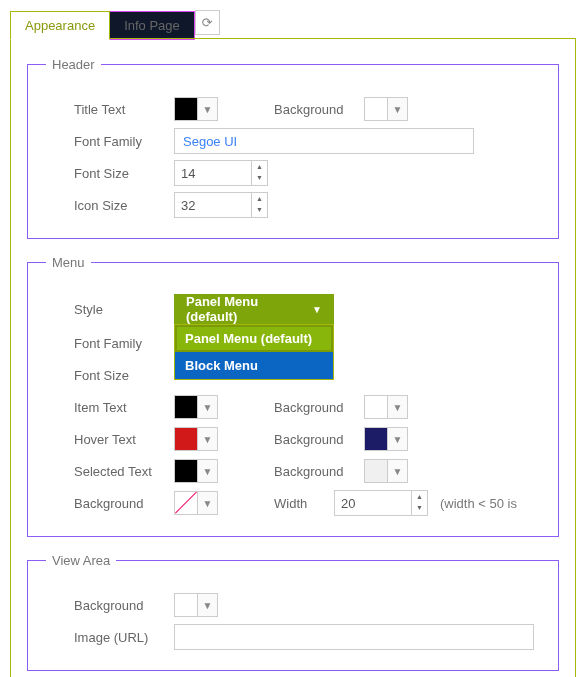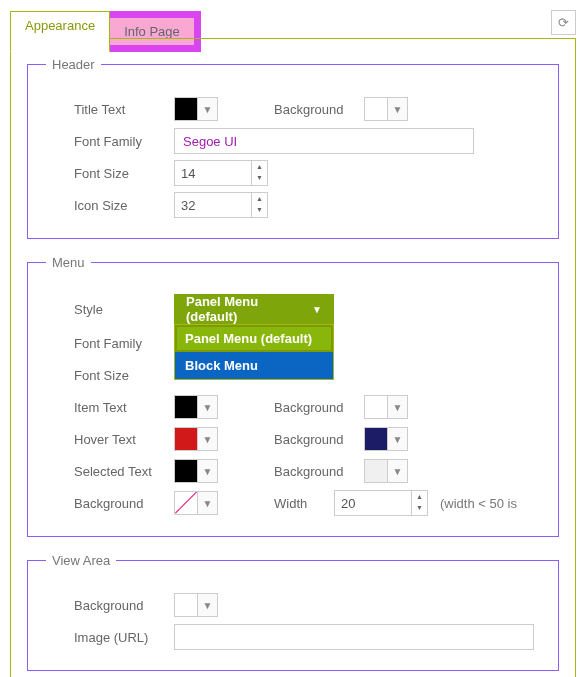--- a/index.html
+++ b/index.html
@@ -1,39 +1,39 @@
 <!DOCTYPE html>
 <html><head>
 <meta charset="utf-8">
 <style>
 * { box-sizing: border-box; margin: 0; padding: 0; font-family: "Segoe UI", Arial, sans-serif; }
 body { background: #fff; padding: 10px; width: 586px; font-size: 13px; color: #555; }
-.topbar { display: flex; justify-content: space-between; align-items: flex-start; height: 28px; position: relative; }
+.topbar { display: flex; align-items: flex-start; height: 28px; position: relative; }
 .tabs { display: flex; }
-.tab { padding: 6px 14px; border: 7px solid #d946ef; background: #f9a8d4; color: #666; cursor: pointer; position: relative; top: 1px; }
+.tab { padding: 6px 14px; border: 1px solid #d946ef; background: #0f172a; color: #666; cursor: pointer; position: relative; top: 1px; }
 .tab.active { border: 1px solid #a6b80e; border-bottom: 1px solid #fff; background: #fff; color: #8a9a0c; z-index: 2; }
 .tab + .tab { border-left: none; }
 .refresh { border: 1px solid #ccc; padding: 4px 6px; cursor: pointer; color: #888; }
 .panel { border: 1px solid #a6b80e; padding: 18px 16px 14px; position: relative; }
 fieldset { border: 1px solid #8b5cf6; margin-bottom: 16px; padding: 18px 18px 14px 18px; position: relative; }
 legend { padding: 0 6px; color: #777; font-size: 13px; }
 .row { display: flex; align-items: center; min-height: 26px; margin: 6px 0 6px 28px; }
 .label { width: 100px; color: #666; flex-shrink: 0; }
 .color-pick { display: inline-flex; align-items: stretch; border: 1px solid #ccc; height: 24px; cursor: pointer; }
 .swatch { width: 22px; background: #000; }
 .swatch.red { background: #d11919; }
 .swatch.navy { background: #1b1b66; }
 .swatch.white { background: #fff; }
 .swatch.lgrey { background: #f0f0f0; }
 .swatch.diag { background: #fff; position: relative; overflow: hidden; }
 .swatch.diag::after { content: ""; position: absolute; left: -4px; top: 10px; width: 30px; height: 1px; background: #e06; transform: rotate(-45deg); }
 .dd-btn { width: 20px; display: flex; align-items: center; justify-content: center; border-left: 1px solid #ccc; background: #fafafa; color: #888; }
 .spacer { width: 56px; }
 .label2 { width: 90px; color: #666; flex-shrink: 0; }
-.text-input { border: 1px solid #ccc; height: 26px; padding: 0 8px; font-size: 13px; color: #a21caf; }
+.text-input { border: 1px solid #ccc; height: 26px; padding: 0 8px; font-size: 13px; color: #3b82f6; }
 .wide { width: 300px; }
 .xwide { width: 360px; }
 .spin { display: inline-flex; border: 1px solid #ccc; height: 26px; gap: 36px; }
 .spin input { border: none; width: 40px; padding: 0 6px; font-size: 13px; color: #555; outline: none; }
 .spin .arrows { display: flex; flex-direction: column; border-left: 1px solid #ccc; }
 .spin .arrows span { font-size: 7px; line-height: 1; padding: 2px 4px; color: #666; cursor: pointer; }
 .select-open { position: relative; display: inline-block; }
 .select-head { background: #7ea60a; color: #fff; height: 30px; padding: 0 12px; display: flex; align-items: center; justify-content: space-between; width: 160px; font-weight: 600; cursor: pointer; }
 .select-list { position: absolute; top: 30px; left: 0; width: 160px; border: 1px solid #a6b80e; z-index: 5; }
 .select-list .opt { padding: 6px 10px; color: #fff; font-weight: 600; cursor: pointer; }

